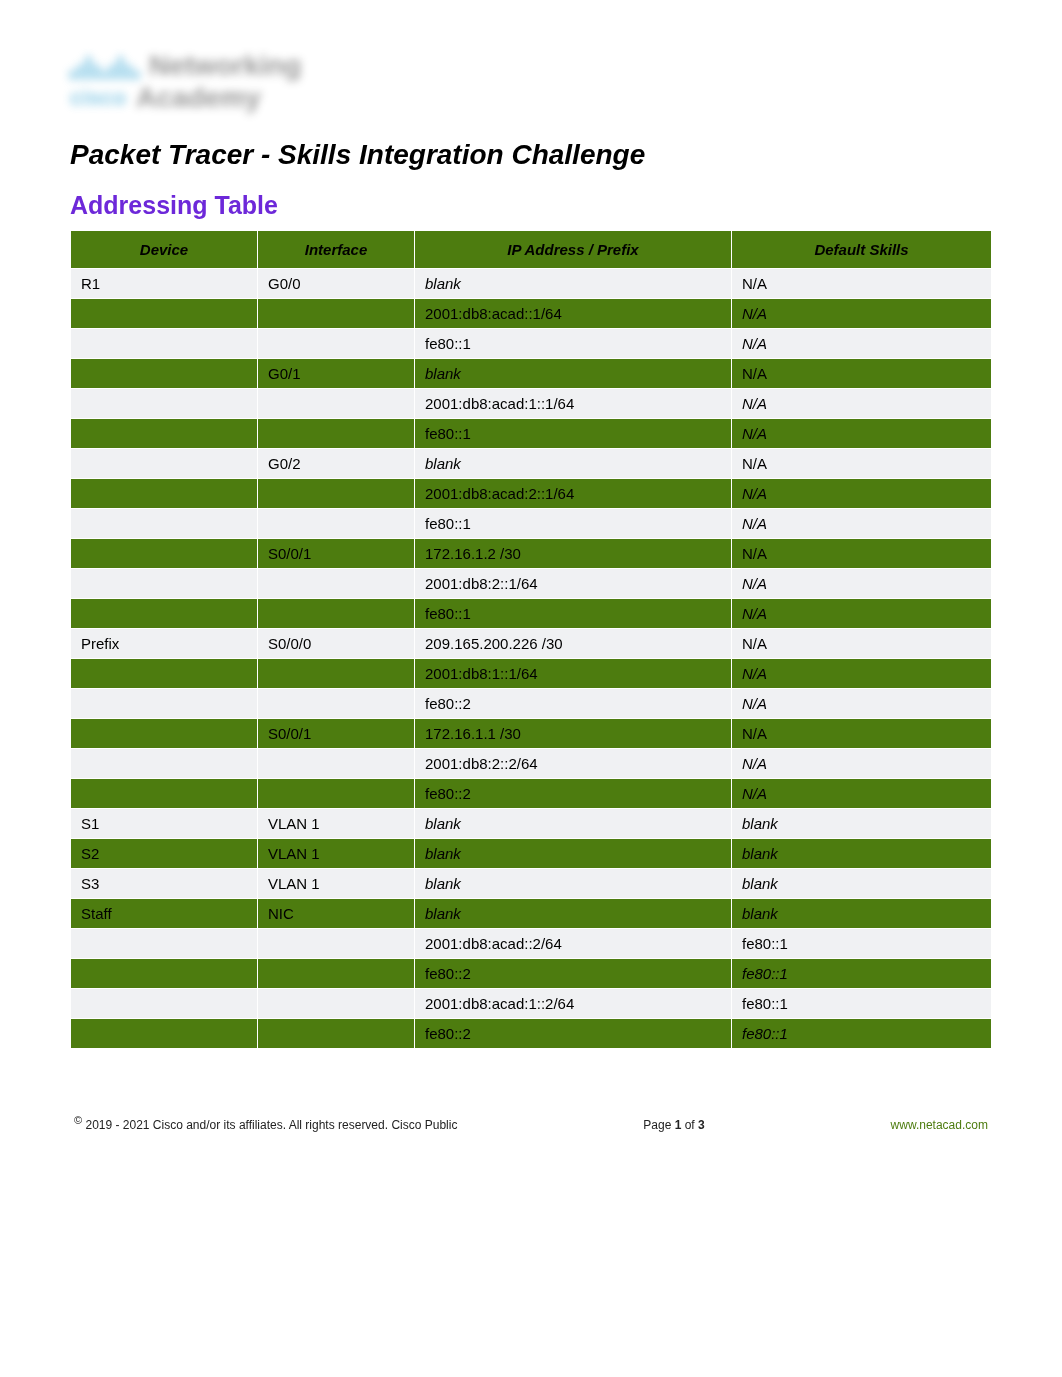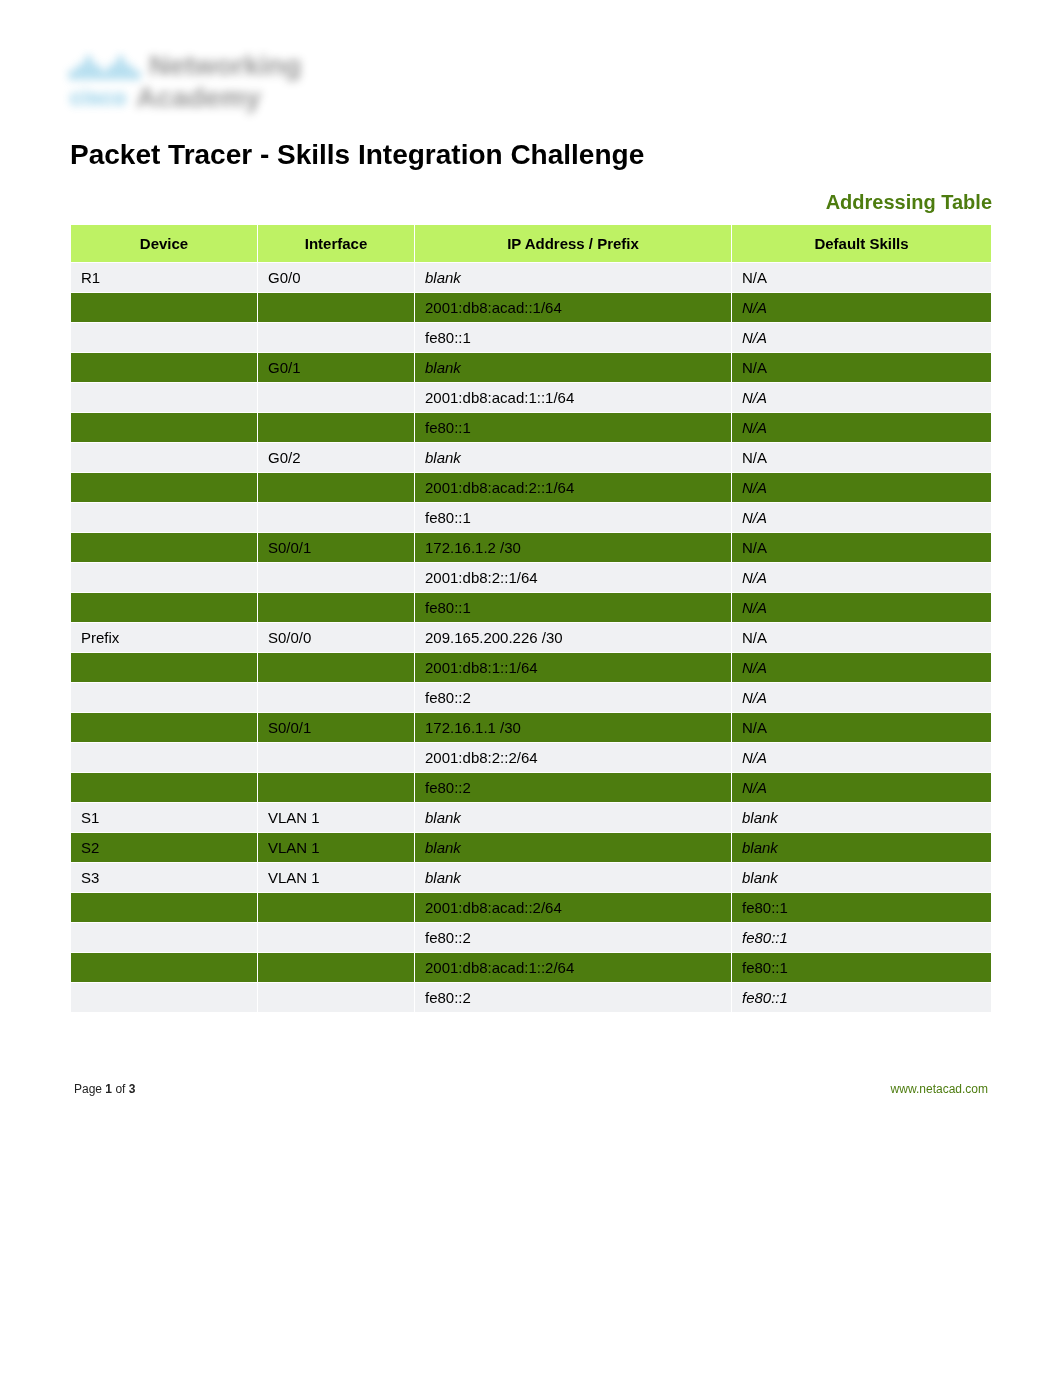--- a/index.html
+++ b/index.html
@@ -42,40 +42,41 @@
   .cisco-word {
     font-size: 22px;
     font-weight: bold;
     color: #3fa9d6;
   }
   h1.page-title {
     font-size: 28px;
     font-weight: bold;
     color: #000;
     margin: 10px 0 20px 0;
+    font-style: italic;
   }
   h2.section-title {
-    font-size: 20px;
-    font-weight: bold;
-    color: #4d7c0f;
+    font-size: 25px;
+    font-weight: bold;
+    color: #6d28d9;
     margin: 0 0 10px 0;
-    text-align: right;
   }
   table.addr-table {
     width: 100%;
     border-collapse: collapse;
     font-size: 15px;
   }
   table.addr-table th {
-    background: #bef264;
+    background: #4d7c0f;
     font-weight: bold;
     text-align: center;
     padding: 10px 8px;
     border: 1px solid #fff;
     color: #000;
+    font-style: italic;
   }
   table.addr-table td {
     padding: 6px 10px;
     border-left: 1px solid #fff;
     border-right: 1px solid #fff;
     border-top: 1px solid #fff;
     border-bottom: 1px solid #fff;
     vertical-align: middle;
     color: #000;
   }
@@ -266,20 +267,26 @@
           <td class="red-italic">blank</td>
           <td class="red-italic">blank</td>
         </tr>
         <tr>
           <td>S3</td>
           <td>VLAN 1</td>
           <td class="red-italic">blank</td>
           <td class="red-italic">blank</td>
         </tr>
         <tr>
+          <td>Staff</td>
+          <td>NIC</td>
+          <td class="red-italic">blank</td>
+          <td class="red-italic">blank</td>
+        </tr>
+        <tr>
           <td></td>
           <td></td>
           <td class="red">2001:db8:acad::2/64</td>
           <td class="red">fe80::1</td>
         </tr>
         <tr>
           <td></td>
           <td></td>
           <td class="red">fe80::2</td>
           <td class="red-italic">fe80::1</td>
@@ -293,19 +300,23 @@
         <tr>
           <td></td>
           <td></td>
           <td class="red">fe80::2</td>
           <td class="red-italic">fe80::1</td>
         </tr>
       </tbody>
   </table>
 
   <div class="footer">
+    <span class="copy">
+      <sup>©</sup>
+      <span>2019 - 2021 Cisco and/or its affiliates. All rights reserved. Cisco Public</span>
+    </span>
     <span class="pgnum">
       <span>Page </span><b>1</b><span> of </span><b>3</b>
     </span>
     <span class="link">www.netacad.com</span>
   </div>
 
 </div>
 
 </body></html>

